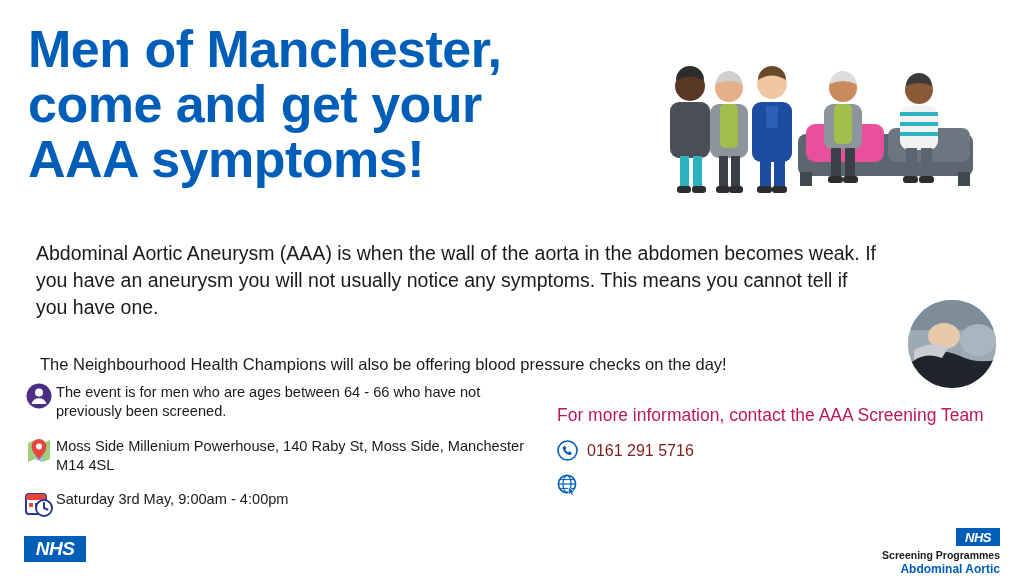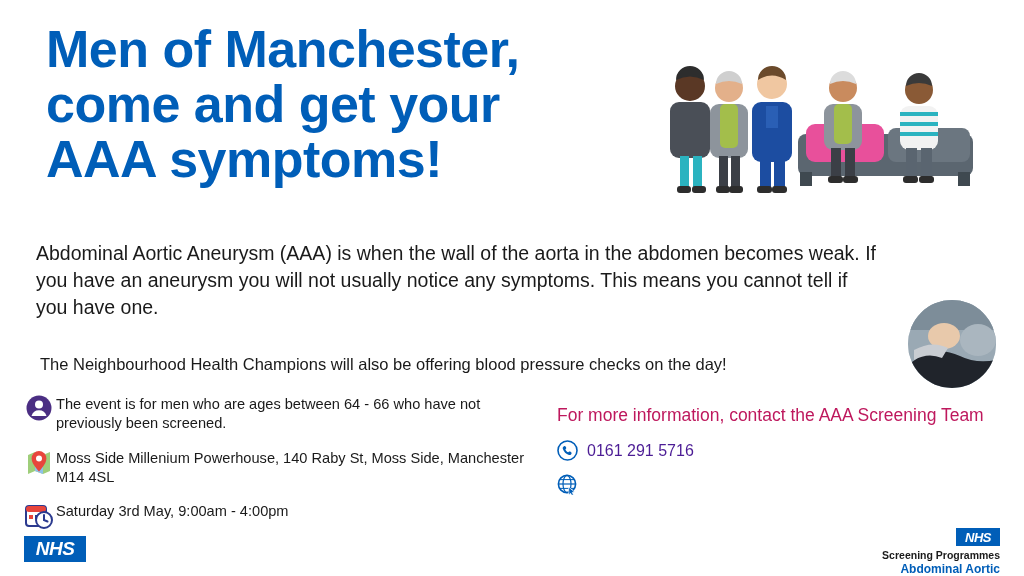--- a/index.html
+++ b/index.html
@@ -24,21 +24,20 @@
   .headline {
     position: absolute;
     left: 28px;
     top: 22px;
     width: 620px;
     font-size: 52px;
     line-height: 1.06;
     font-weight: bold;
     color: #005EB8;
     letter-spacing: -0.5px;
-    margin-left: 18px;
   }
   .headline .l {
     display: block;
     white-space: nowrap;
   }
 
   
   .illustration {
     position: absolute;
     left: 648px;
@@ -87,21 +86,20 @@
   .details {
     position: absolute;
     left: 22px;
     top: 382px;
     width: 510px;
   }
   .detail-row {
     display: flex;
     align-items: flex-start;
     margin-bottom: 14px;
-    margin-top: 12px;
   }
   .detail-icon {
     width: 34px;
     min-width: 34px;
     height: 32px;
     display: flex;
     align-items: flex-start;
     justify-content: center;
     padding-top: 1px;
   }
@@ -131,21 +129,21 @@
     margin-bottom: 13px;
   }
   .contact-icon {
     width: 30px;
     min-width: 30px;
     display: flex;
     align-items: center;
   }
   .contact-text {
     font-size: 16px;
-    color: #4c1d95;
+    color: #7f1d1d;
   }
 
   
   .nhs-logo {
     background: #005EB8;
     color: #ffffff;
     font-weight: bold;
     font-style: italic;
     display: flex;
     align-items: center;

